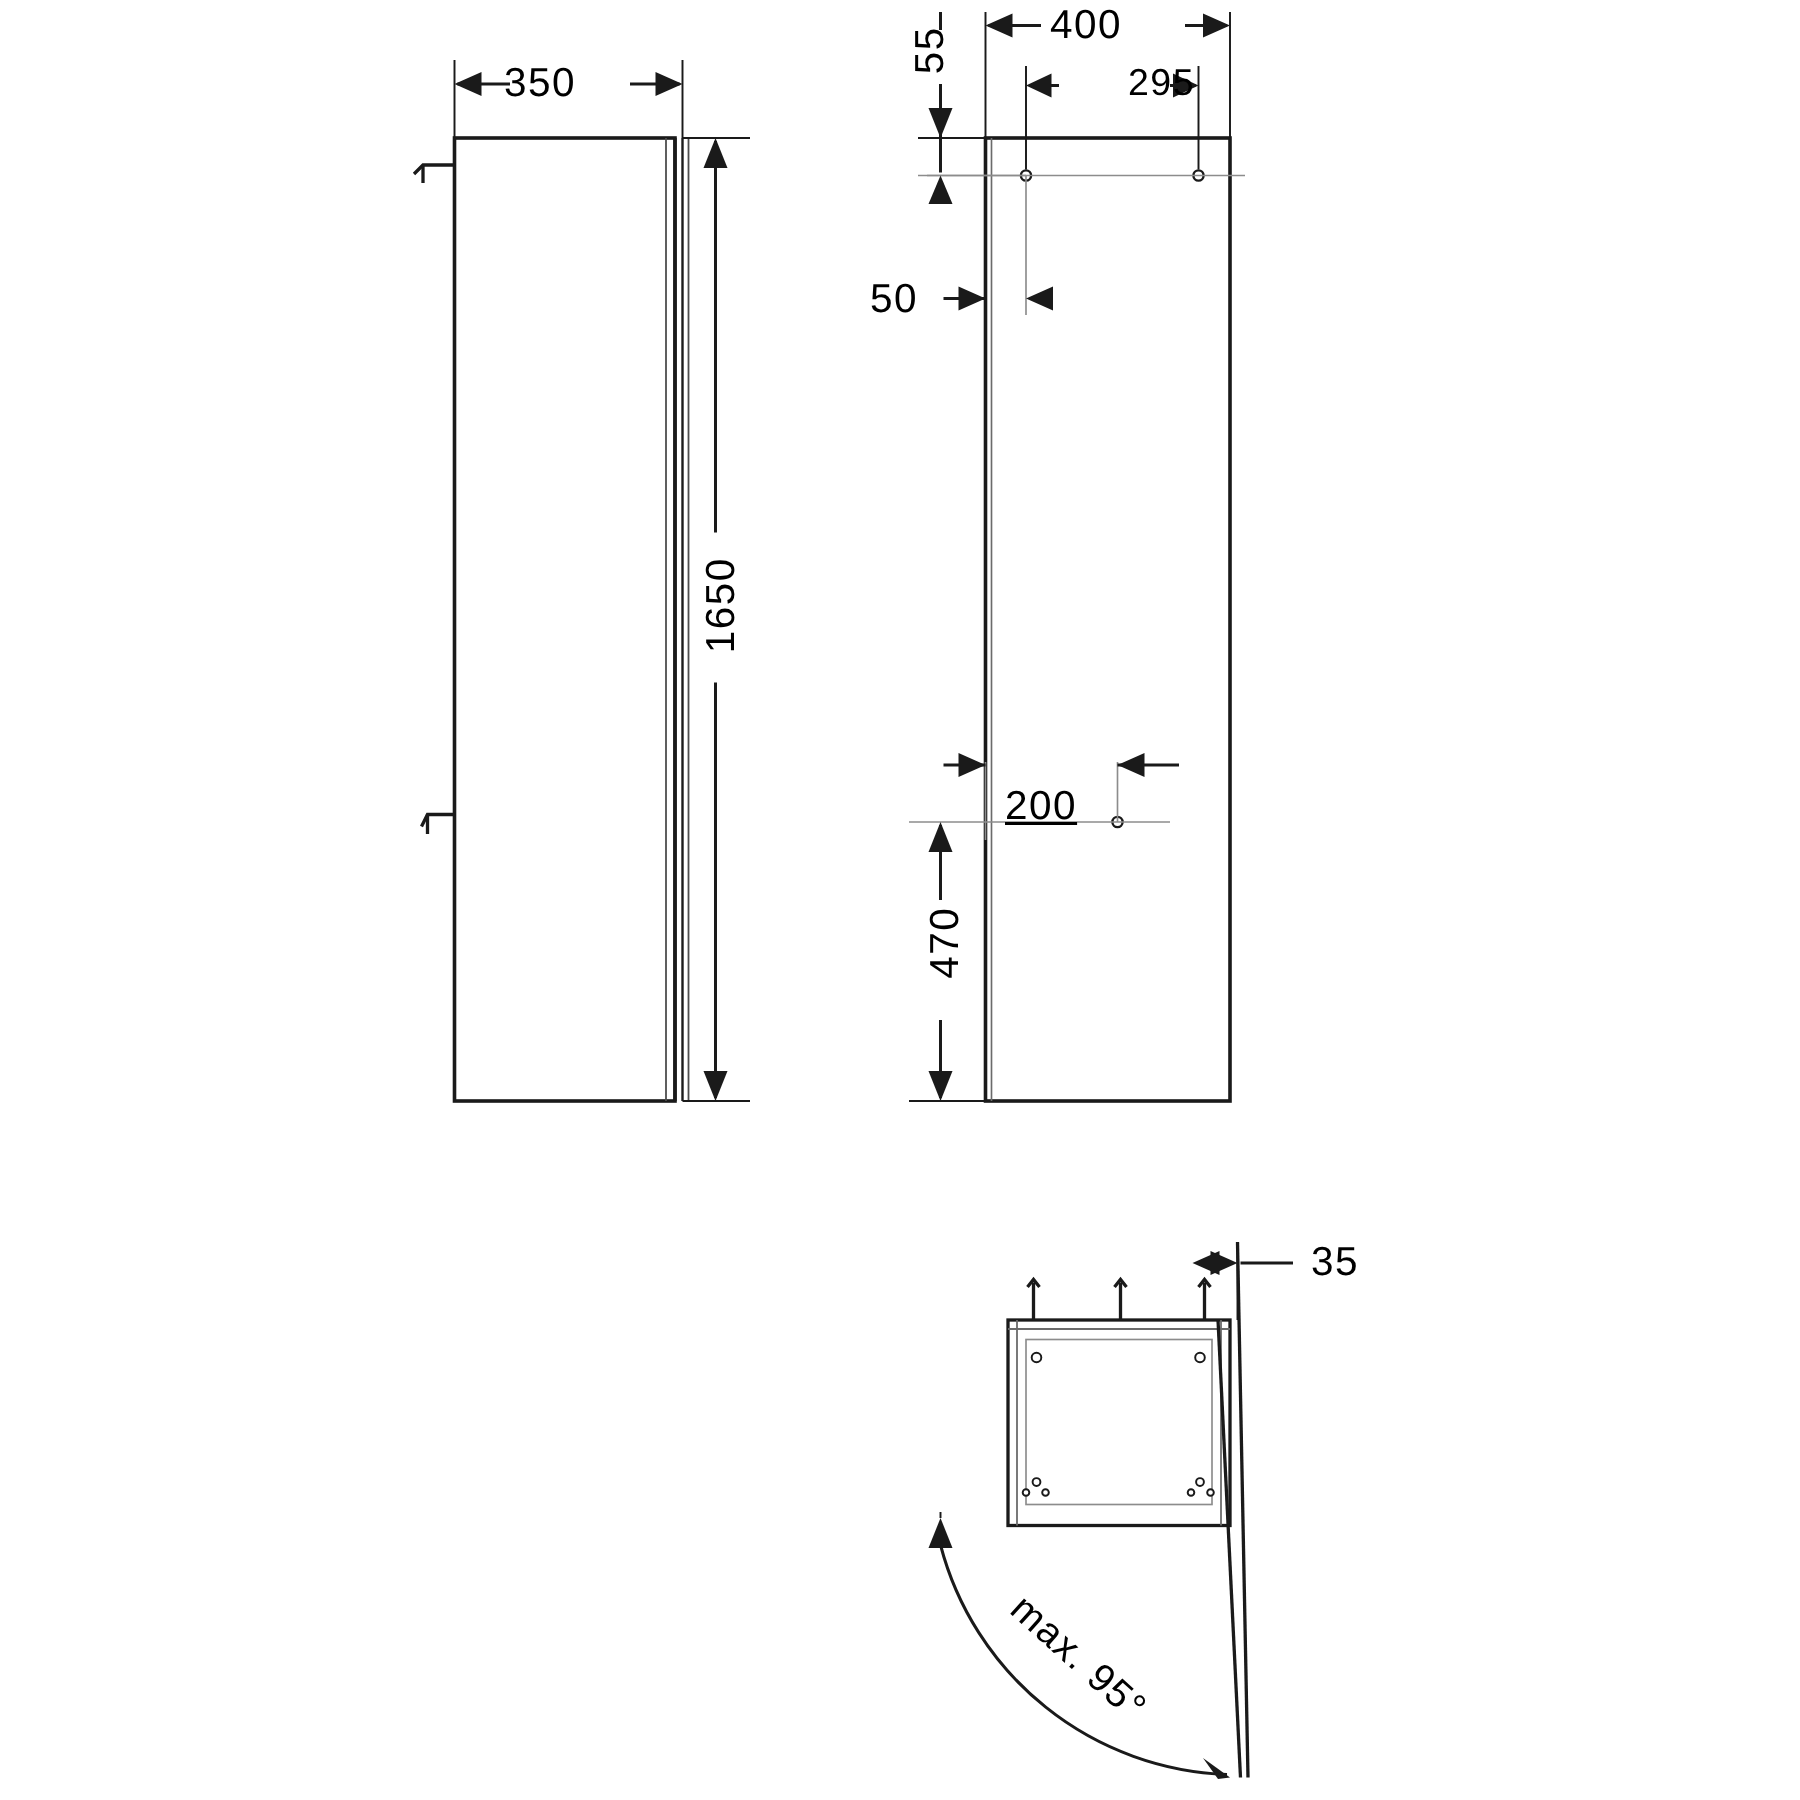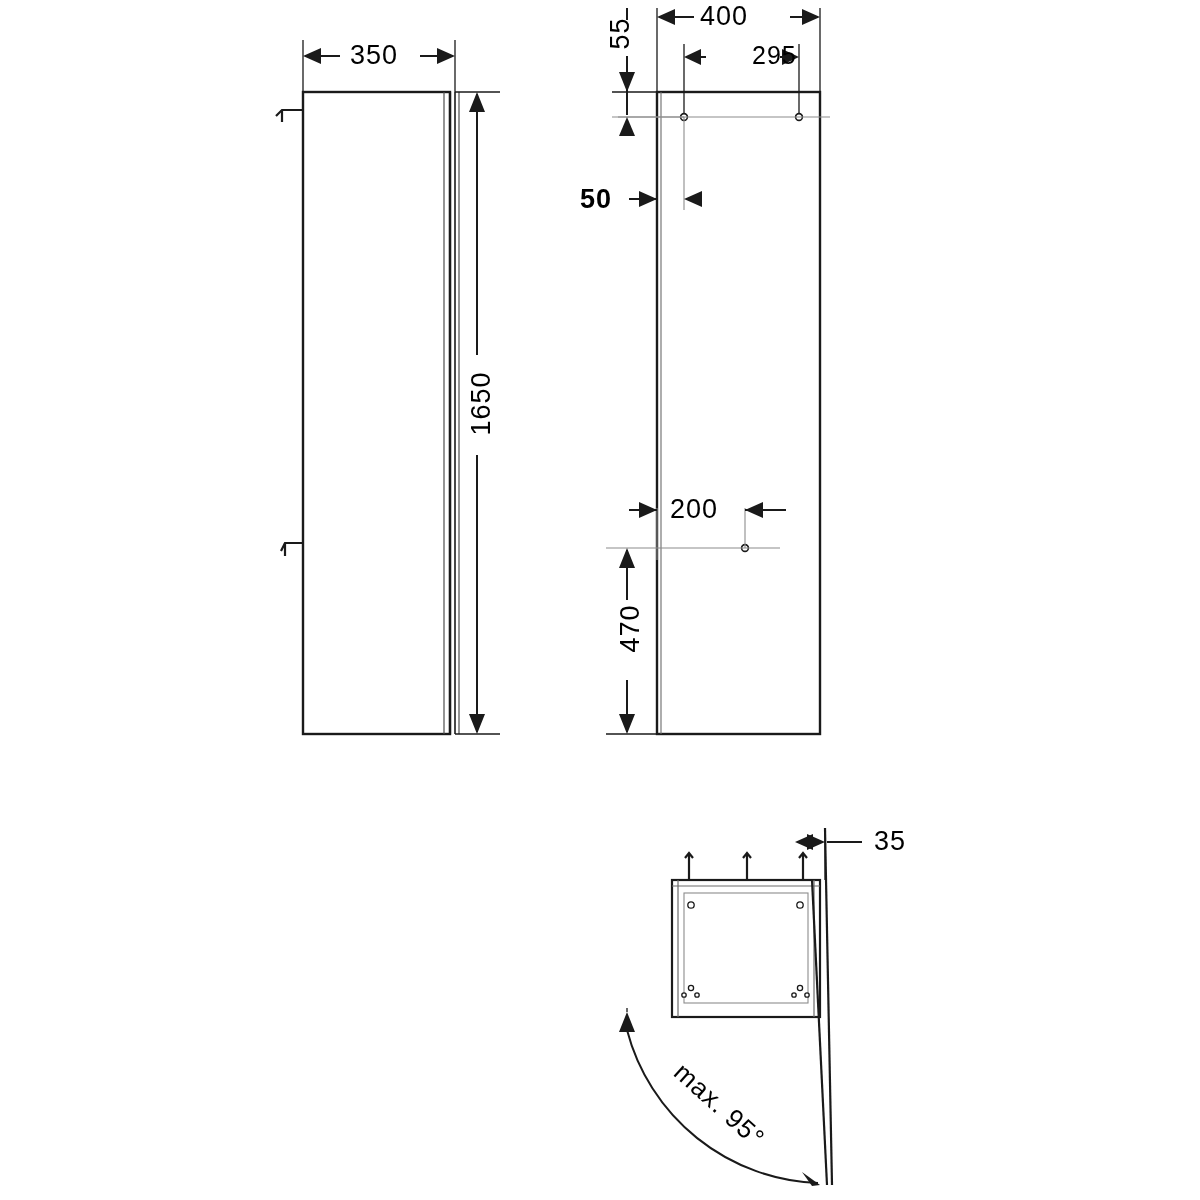--- a/index.html
+++ b/index.html
@@ -206,33 +206,33 @@
         <polygon points="825,842 807,834 807,850" fill="#1a1a1a" stroke="none"></polygon>
         <polygon points="798,842 816,834 816,850" fill="#1a1a1a" stroke="none" opacity="0"></polygon>
       </g>
       <g stroke="none">
         <polygon points="795,842 813,834 813,850" fill="#1a1a1a"></polygon>
       </g>
 
     </g>
   </svg>
 
-  <div class="dim-label" style="left:350px; top:42px;">350</div>
+  <div class="dim-label" style="left:336px; top:42px;">350</div>
 
   <div class="dim-label rot90" style="left:426px; top:390px; width:110px; text-align:center;">1650</div>
 
   <div class="dim-label" style="left:700px; top:3px;">400</div>
 
   <div class="dim-label" style="left:752px; top:43px; font-size:25px;">295</div>
 
   <div class="dim-label rot90" style="left:590px; top:20px; width:60px; text-align:center;">55</div>
 
-  <div class="dim-label" style="left:580px; top:186px;font-weight:bold;">50</div>
-
-  <div class="dim-label" style="left:670px; top:496px;">200</div>
+  <div class="dim-label" style="left:580px; top:186px;">50</div>
+
+  <div class="dim-label" style="left:670px; top:524px;text-decoration:underline;">200</div>
 
   <div class="dim-label rot90" style="left:590px; top:615px; width:80px; text-align:center;">470</div>
 
   <div class="dim-label" style="left:874px; top:828px;text-align:center;">35</div>
 
   <div class="dim-label rot-angle" style="left:664px; top:1092px;">max. 95°</div>
 
 </div>
 
 </body></html>

